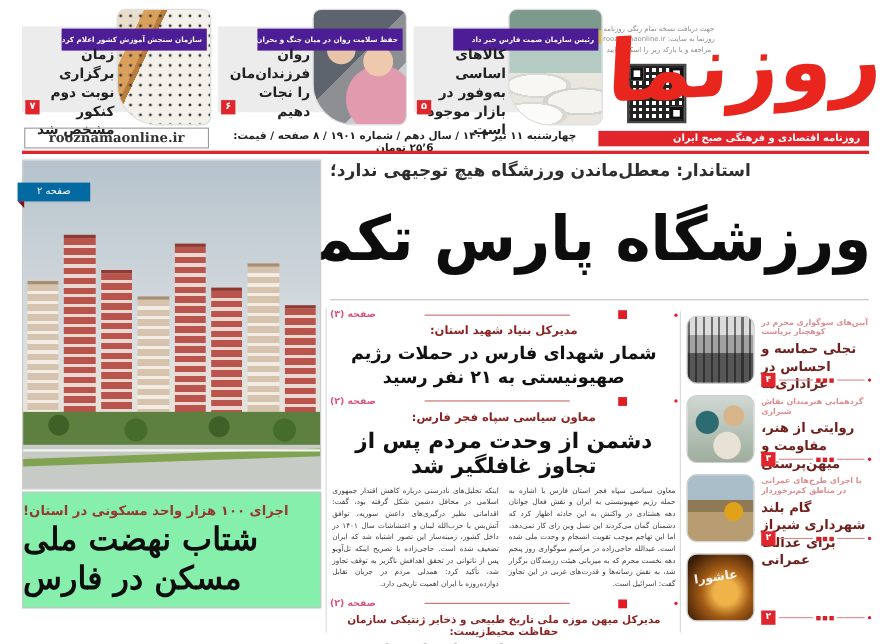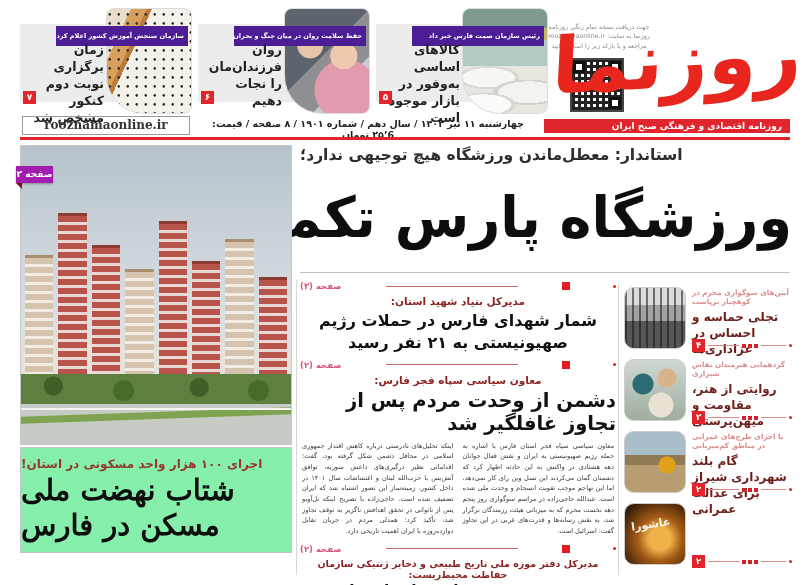--- a/index.html
+++ b/index.html
@@ -74,40 +74,40 @@
   .b:nth-child(7){height:160px;} .b:nth-child(8){height:118px;}
   .greens{position:absolute;bottom:40px;left:0;right:0;height:30px;
           background:radial-gradient(circle at 12% 40%, #3f6128 0 9px, transparent 10px),
                      radial-gradient(circle at 38% 55%, #466c2c 0 10px, transparent 11px),
                      radial-gradient(circle at 66% 45%, #3f6128 0 9px, transparent 10px),
                      radial-gradient(circle at 88% 55%, #466c2c 0 10px, transparent 11px),
                      #5d8040;}
   .road{position:absolute;bottom:0;left:0;right:0;height:40px;background:#c6cbc5;}
   .road .median{position:absolute;top:8px;left:-10px;right:-10px;height:7px;background:#7fa351;transform:rotate(-2deg);}
   .road .curb{position:absolute;top:4px;left:0;right:0;height:2px;background:#f4f4f2;}
-  .ribbon{position:absolute;top:166px;left:16px;width:37px;height:17px;background:#a21caf;color:#fff;
-          font-size:9px;font-weight:bold;text-align:center;line-height:17px;box-shadow:0 1px 2px rgba(0,0,0,.3);}
+  .ribbon{position:absolute;top:166px;left:16px;width:66px;height:17px;background:#0369a1;color:#fff;
+          font-size:9px;font-weight:normal;text-align:center;line-height:17px;box-shadow:0 1px 2px rgba(0,0,0,.3);}
   .ribbon-fold{position:absolute;top:183px;left:16px;width:0;height:0;
                border-top:6px solid #7c1114;border-left:6px solid transparent;}
   .feature-box{position:absolute;top:447px;left:20px;width:272px;height:106px;border:1px solid #c5c5c5;
                box-sizing:border-box;background:#86efac;text-align:left;}
   .feature-kicker{margin-top:9px;font-size:12px;font-weight:bold;color:#93392f;}
   .feature-headline{margin-top:2px;font-family:"DejaVu Serif",serif;font-size:29px;font-weight:bold;
                     line-height:1.22;color:#0e0e0e;}
 
   
   .mid{position:absolute;top:278px;left:300px;width:316px;}
   .marker{display:flex;align-items:center;height:12px;margin:2px 0;gap:40px;}
   .marker .lbl{font-size:8.5px;color:#d8567a;font-weight:bold;white-space:nowrap;order:3;}
   .marker .line{flex:1;border-top:1px solid #c96a6a;margin:0 4px;order:2;}
   .marker .sq{width:8px;height:8px;background:#e01d25;order:1;}
   .marker .dt{width:3px;height:3px;background:#e01d25;border-radius:50%;margin-left:3px;order:0;}
   .art-kicker{font-size:10.5px;font-weight:bold;color:#8b2423;text-align:center;margin-top:3px;}
   .art-h1{font-size:16px;font-weight:bold;color:#111;text-align:center;line-height:1.4;margin:3px 8px 4px;}
-  .art-h2{font-size:19.5px;font-weight:bold;color:#111;text-align:right;margin:3px 0 6px;}
+  .art-h2{font-size:19.5px;font-weight:bold;color:#111;text-align:center;margin:3px 0 6px;}
   .art-h3{font-size:15.5px;font-weight:bold;color:#111;text-align:center;margin:2px 0 4px;}
   .body-cols{display:flex;gap:9px;margin:4px 2px 6px;}
   .bcol{flex:1;font-size:6.6px;color:#3c3c3c;text-align:justify;line-height:1.62;}
 
   
   .vline{position:absolute;background:#d8d8d8;width:1px;}
   .side{position:absolute;top:286px;left:622px;width:170px;}
   .s-item{position:relative;height:72px;}
   .s-photo{position:absolute;top:1px;right:106px;width:62px;height:62px;border-radius:10px;
            border:1px solid #ccc;overflow:hidden;box-sizing:border-box;}
@@ -225,21 +225,21 @@
     <div class="body-cols">
       <div class="bcol">معاون سیاسی سپاه فجر استان فارس با اشاره به حمله رژیم صهیونیستی به ایران و نقش فعال جوانان دهه هشتادی در واکنش به این حادثه اظهار کرد که دشمنان گمان می‌کردند این نسل وین رای کار نمی‌دهد، اما این تهاجم موجب تقویت انسجام و وحدت ملی شده است. عبدالله حاجی‌زاده در مراسم سوگواری روز پنجم دهه نخست محرم که به میزبانی هیئت رزمندگان برگزار شد، به نقش رسانه‌ها و قدرت‌های غربی در این تجاوز گفت: اسرائیل است.</div>
       <div class="bcol">اینکه تحلیل‌های نادرستی درباره کاهش اقتدار جمهوری اسلامی در محافل دشمن شکل گرفته بود، گفت: اقداماتی نظیر درگیری‌های داعش سوریه، توافق آتش‌بس با حزب‌الله لبنان و اغتشاشات سال ۱۴۰۱ در داخل کشور، زمینه‌ساز این تصور اشتباه شد که ایران تضعیف شده است. حاجی‌زاده با تصریح اینکه تل‌آویو پس از ناتوانی در تحقق اهدافش ناگزیر به توقف تجاوز شد، تأکید کرد: همدلی مردم در جریان تقابل دوازده‌روزه با ایران اهمیت تاریخی دارد.</div>
     </div>
     <div class="marker">
       <span class="dt"></span>
         <span class="sq"></span>
         <span class="line"></span>
       <span class="lbl">صفحه (۲)</span>
     </div>
-    <div class="art-kicker" style="font-size:9.5px;">مدیرکل دفتر موزه ملی تاریخ طبیعی و ذخایر ژنتیکی سازمان حفاظت محیط‌زیست:</div>
+    <div class="art-kicker" style="font-size:9.5px;">مدیرکل میهن موزه ملی تاریخ طبیعی و ذخایر ژنتیکی سازمان حفاظت محیط‌زیست:</div>
     <div class="art-h3">درجه بندی هفت غار در استان فارس تصویب شد</div>
 
   </div>
 
   <div class="side">
     <div class="s-item">
       <div class="s-photo sp1"></div>
       <div class="s-text">
         <div class="s-kicker">آیین‌های سوگواری محرم در کوهچنار برپاست</div>
         <div class="s-hl">تجلی حماسه و احساس در عزاداری‌ها</div>
@@ -270,21 +270,21 @@
             <i></i>
             <i></i>
           </span>
           <span class="s-line1"></span>
         <span class="s-num">۳</span>
       </div>
     </div>
     <div class="s-item">
       <div class="s-photo sp3"></div>
       <div class="s-text">
-        <div class="s-kicker">با اجرای طرح‌های عمرانی در مناطق کم‌میزبانی</div>
+        <div class="s-kicker">با اجرای طرح‌های عمرانی در مناطق کم‌برخوردار</div>
         <div class="s-hl">گام بلند شهرداری شیراز برای عدالت عمرانی</div>
       </div>
       <div class="s-conn">
         <span class="s-dot"></span>
           <span class="s-line2"></span>
         <span class="s-sqs">
             <i></i>
             <i></i>
             <i></i>
           </span>

